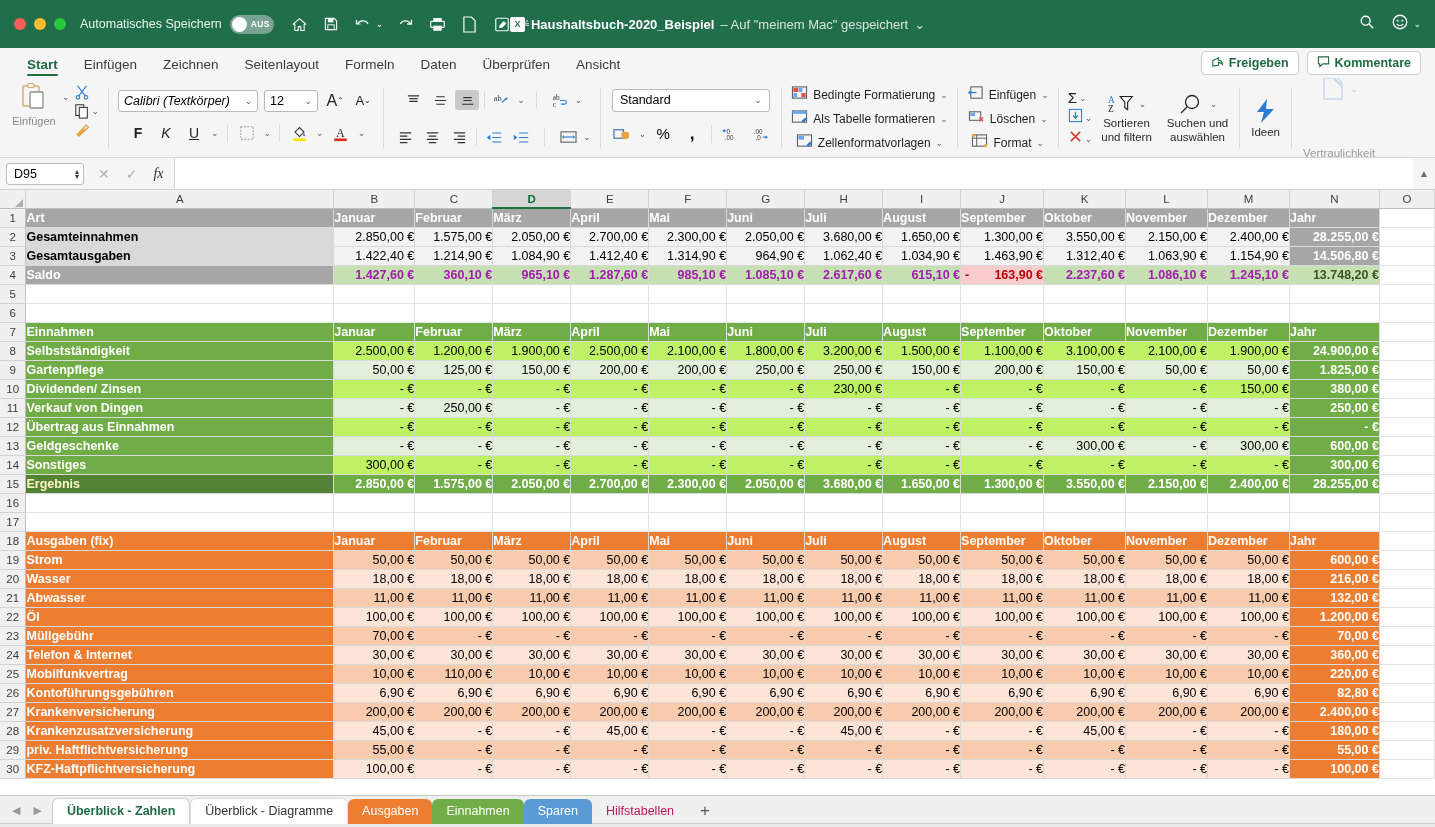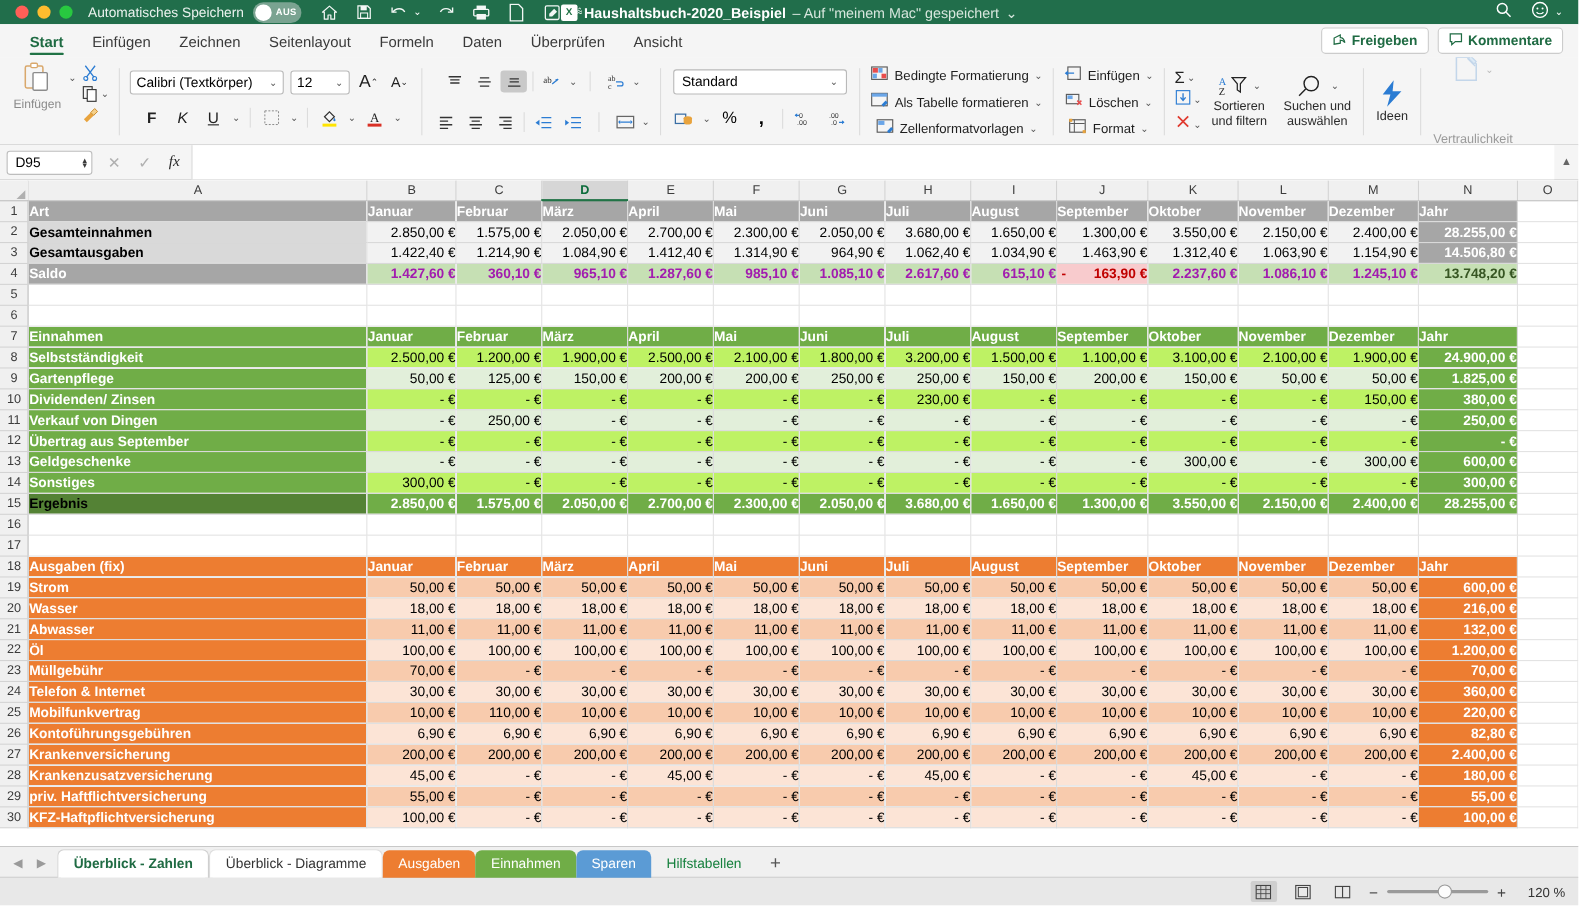--- a/index.html
+++ b/index.html
@@ -6,21 +6,21 @@
   html, body {
     width: 1435px; height: 827px;
     font-family: "Liberation Sans", sans-serif;
     overflow: hidden;
     background: #ffffff;
     -webkit-font-smoothing: antialiased;
   }
 
   
   .titlebar {
-    height: 22px; background: #216e4b; display: flex; align-items: center;
+    height: 48px; background: #216e4b; display: flex; align-items: center;
     padding: 0 10px; color: #ffffff; position: relative;
   }
   .traffic { display: flex; gap: 8px; align-items: center; margin-right: 14px; padding-left: 4px;}
   .dot { width: 12px; height: 12px; border-radius: 50%; }
   .dot.red { background: #ff5f57; }
   .dot.yellow { background: #febc2e; }
   .dot.green { background: #28c840; }
   .autosave-label { font-size: 12.5px; color: #eaf2ee; margin-right: 8px; }
   .toggle {
     width: 44px; height: 19px; border-radius: 10px; background: #7aa391;
@@ -73,21 +73,21 @@
   .paste-btn { display: flex; flex-direction: column; align-items: center; width: 48px; cursor: pointer;}
   .paste-btn .lbl { font-size: 11px; color: #8a8a8a; margin-top: 1px; }
   .mini-col { display: flex; flex-direction: column; gap: 3px; padding-top: 2px; }
   .mini-row { display: flex; align-items: center; gap: 2px; cursor: pointer;}
   .chev { font-size: 9px; color: #5a5a5a; }
   .font-grp { display: flex; flex-direction: column; justify-content: center; gap: 6px; }
   .font-row1, .font-row2 { display: flex; align-items: center; gap: 6px; }
   .font-select {
     border: 1px solid #b9b9b9; background: #fff; border-radius: 3px; height: 22px;
     display: flex; align-items: center; padding: 0 5px; font-size: 12.5px; width: 140px;
-    justify-content: space-between; cursor: pointer;
+    justify-content: space-between; cursor: pointer; font-style: italic;
   }
   .size-select {
     border: 1px solid #b9b9b9; background: #fff; border-radius: 3px; height: 22px;
     display: flex; align-items: center; padding: 0 5px; font-size: 12.5px; width: 54px;
     justify-content: space-between; cursor: pointer;
   }
   .fbtn { width: 22px; height: 21px; display: flex; align-items: center; justify-content: center;
           font-size: 14px; color: #222; cursor: pointer; border-radius: 3px;}
   .align-grp { display: flex; flex-direction: column; justify-content: center; gap: 7px; }
   .align-row { display: flex; align-items: center; gap: 3px; }
@@ -157,21 +157,21 @@
   .g-saldo-neg { background: #f8cbcd; color: #c00000; font-weight: bold; position: relative; }
   .g-saldo-neg .minus { position: absolute; left: 4px; }
   .g-saldo-tot { background: #c6e0b4; color: #375623; font-weight: bold; }
 
   
   .e-hdr { background: #70ad47; color: #fff; font-weight: bold; }
   .e-lbl { background: #70ad47; color: #fff; font-weight: bold; }
   .e-v1 { background: #bef264; }
   .e-v2 { background: #e2efda; }
   .e-tot { background: #70ad47; color: #fff; font-weight: bold; }
-  .e-res-lbl { background: #548235; color: #000000; font-weight: bold; }
+  .e-res-lbl { background: #548235; color: #fef9c3; font-weight: bold; }
   .e-res { background: #70ad47; color: #fff; font-weight: bold; }
   .e-res-year { background: #70ad47; color: #fff; font-weight: bold; }
 
   
   .a-hdr { background: #ed7d31; color: #fff; font-weight: bold; }
   .a-lbl { background: #ed7d31; color: #fff; font-weight: bold; }
   .a-v1 { background: #f8cbad; }
   .a-v2 { background: #fce4d6; }
   .a-tot { background: #ed7d31; color: #fff; font-weight: bold; }
 
@@ -183,21 +183,21 @@
   .navarrows { display: flex; gap: 13px; align-items: center; padding: 0 10px 6px 6px; color: #9a9a9a; font-size: 11px; }
   .stab {
     font-size: 12.5px; padding: 5px 14px 6px 14px; cursor: pointer; border-radius: 6px 6px 0 0;
     color: #333; position: relative; top: 1px;
   }
   .stab.active { background: #fff; color: #1f6b43; font-weight: bold; border: 1px solid #cfcfcf; border-bottom: none; }
   .stab.plain { background: #fff; border: 1px solid #dcdcdc; border-bottom: none; }
   .stab.orange { background: #ed7d31; color: #fff; }
   .stab.green { background: #70ad47; color: #fff; }
   .stab.blue { background: #5b9bd5; color: #fff; }
-  .stab.dim { color: #15803d; }
+  .stab.dim { color: #be185d; }
   .plus { font-size: 17px; color: #555; padding: 0 12px 2px 12px; cursor: pointer; }
 
   
   .statusbar {
     height: 26px; background: #e8e8e8; display: flex; align-items: center; justify-content: flex-end;
     border-top: 1px solid #cfcfcf; padding-right: 12px; gap: 12px;
   }
   .viewbtn { width: 24px; height: 19px; display: flex; align-items: center; justify-content: center; cursor: pointer; border-radius: 2px;}
   .viewbtn.sel { background: #cfcfcf; }
   .zoomctl { display: flex; align-items: center; gap: 8px; }
@@ -920,21 +920,21 @@
           <td class="cell val e-v2">-   €</td>
           <td class="cell val e-v2">-   €</td>
           <td class="cell val e-v2">-   €</td>
           <td class="cell val e-v2">-   €</td>
           <td class="cell val e-v2">-   €</td>
           <td class="cell val e-tot">250,00 €</td>
           <td class="cell blank"></td>
         </tr>
         <tr>
           <td class="rowhead">12</td>
-          <td class="cell lbl e-lbl">Übertrag aus September</td>
+          <td class="cell lbl e-lbl">Übertrag aus Einnahmen</td>
           <td class="cell val e-v1">-   €</td>
           <td class="cell val e-v1">-   €</td>
           <td class="cell val e-v1">-   €</td>
           <td class="cell val e-v1">-   €</td>
           <td class="cell val e-v1">-   €</td>
           <td class="cell val e-v1">-   €</td>
           <td class="cell val e-v1">-   €</td>
           <td class="cell val e-v1">-   €</td>
           <td class="cell val e-v1">-   €</td>
           <td class="cell val e-v1">-   €</td>

